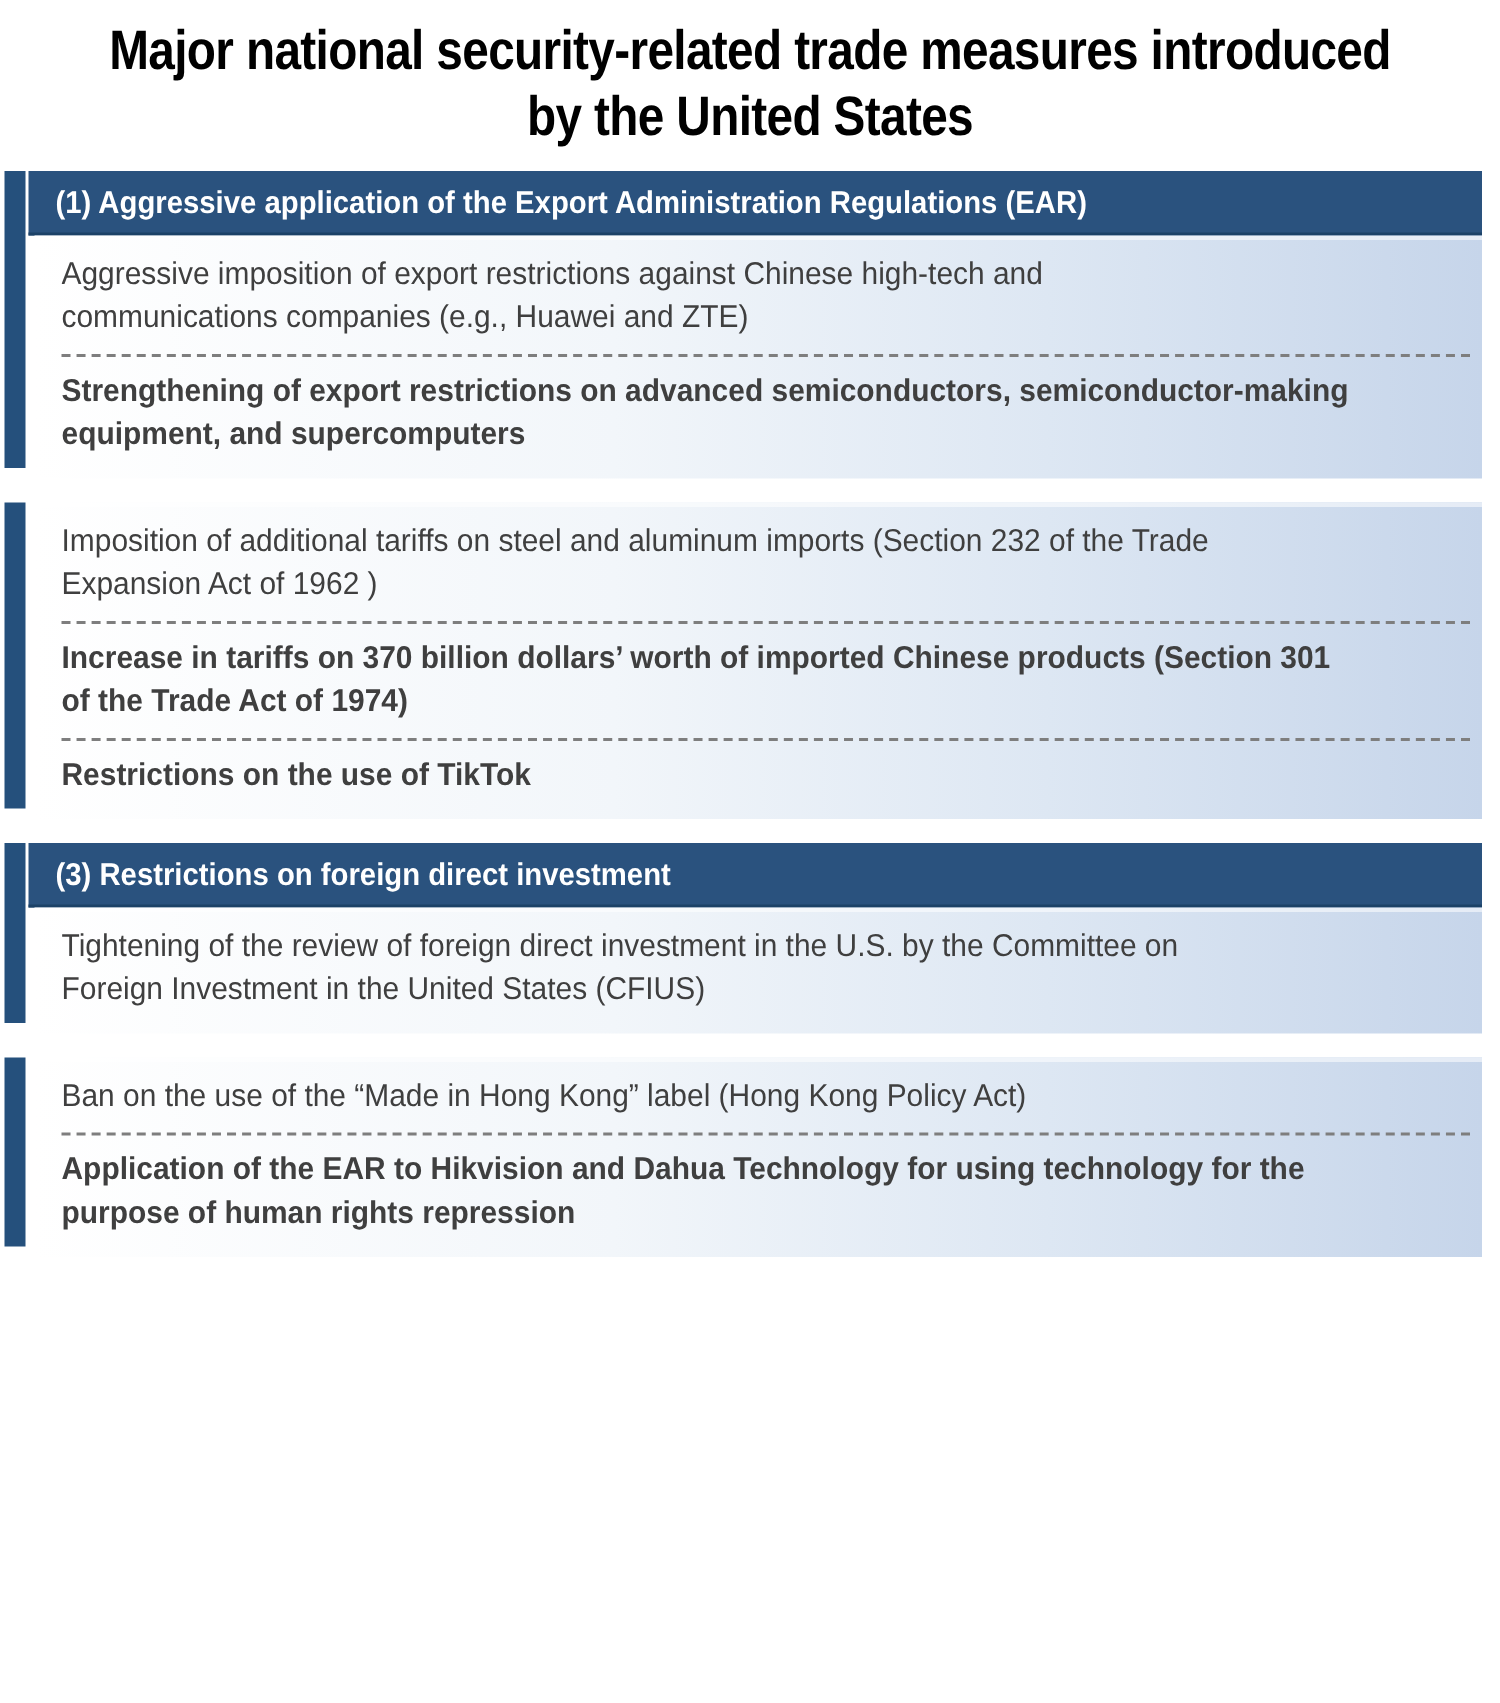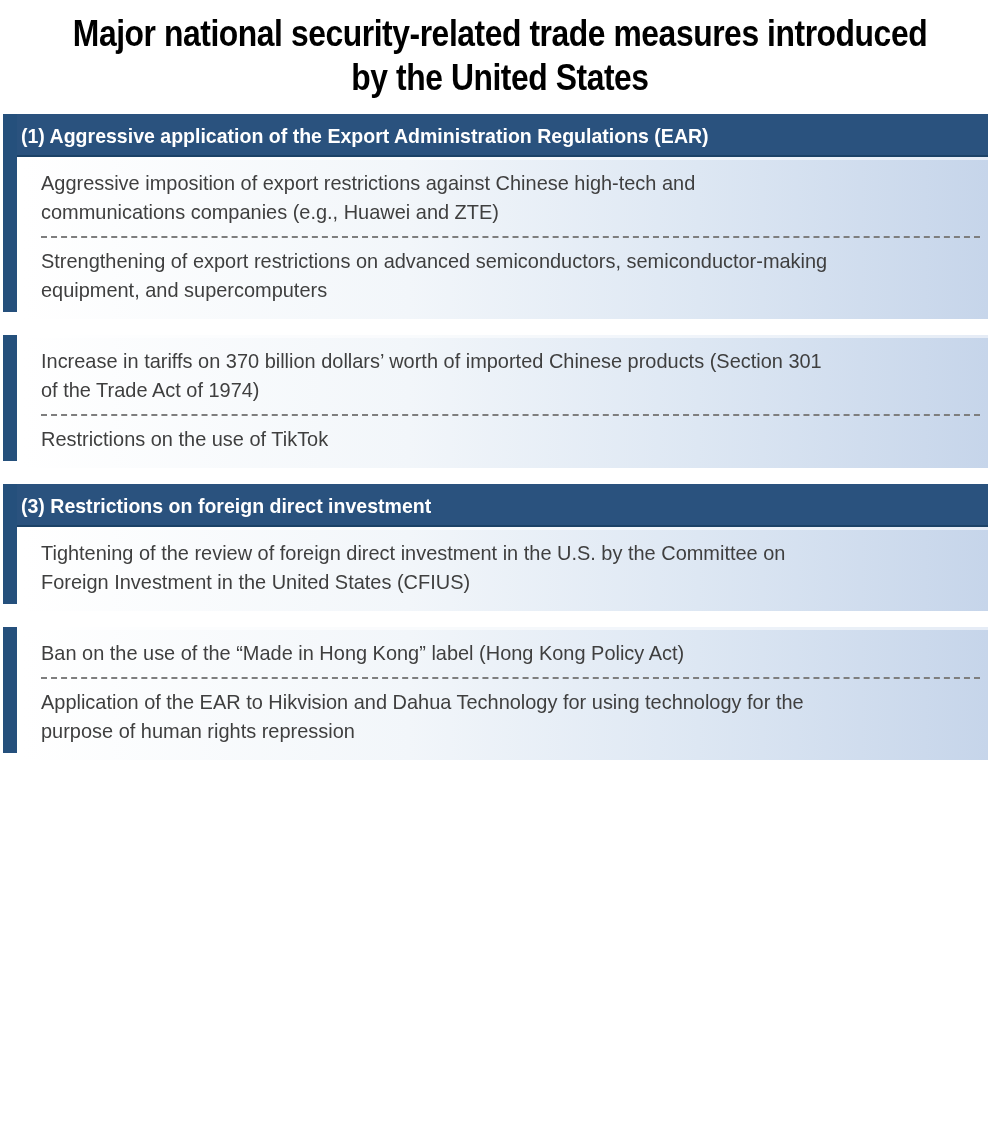--- a/index.html
+++ b/index.html
@@ -41,20 +41,21 @@
     top: 0;
     width: 14px;
     height: calc(100% - 7px);
     background: #25507c;
   }
   .sec-header {
     background: #2a527e;
     border-bottom: 2px solid #1c4267;
     padding: 8px 10px 6px 18px;
     overflow: hidden;
+    margin-left: 16px;
   }
   .sec-header-text {
     color: #ffffff;
     font-weight: bold;
     font-size: 21px;
     line-height: 27px;
     white-space: pre-line;
     padding-left: 40px;   
     text-indent: -40px;   
     transform: scaleX(0.93);
@@ -72,20 +73,21 @@
     line-height: 29px;
     color: #3f3f3f;
     white-space: pre-line;
     padding: 8px 0 10px 0;
     transform: scaleX(0.95);
     transform-origin: 0 50%;
     width: 105%;
   }
   .item-row + .item-row {
     border-top: 2px dashed #7e7e7e;
+    font-weight: bold;
   }
   .item-row { overflow: hidden; }
 </style>
 </head>
 <body>
 
 <div class="page">
 
   <div class="title">Major national security-related trade measures introduced
 by the United States</div>
@@ -105,20 +107,24 @@
         <div class="item-row">
           <div class="item">Strengthening of export restrictions on advanced semiconductors, semiconductor-making
 equipment, and supercomputers</div>
         </div>
       </div>
     </div>
 
     <div class="section">
       <div class="accent-bar"></div>
       <div class="sec-content">
+        <div class="item-row">
+          <div class="item">Imposition of additional tariffs on steel and aluminum imports (Section 232 of the Trade
+Expansion Act of 1962 )</div>
+        </div>
         <div class="item-row">
           <div class="item">Increase in tariffs on 370 billion dollars’ worth of imported Chinese products (Section 301
 of the Trade Act of 1974)</div>
         </div>
         <div class="item-row">
           <div class="item">Restrictions on the use of TikTok</div>
         </div>
       </div>
     </div>
 

